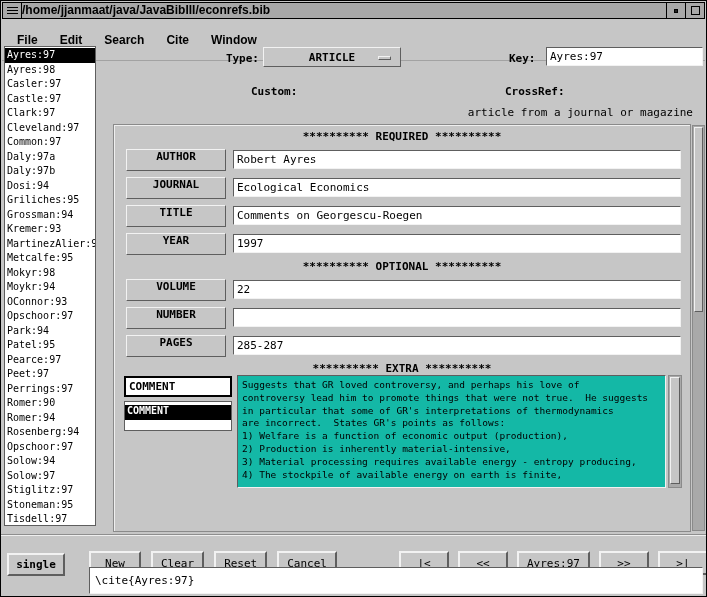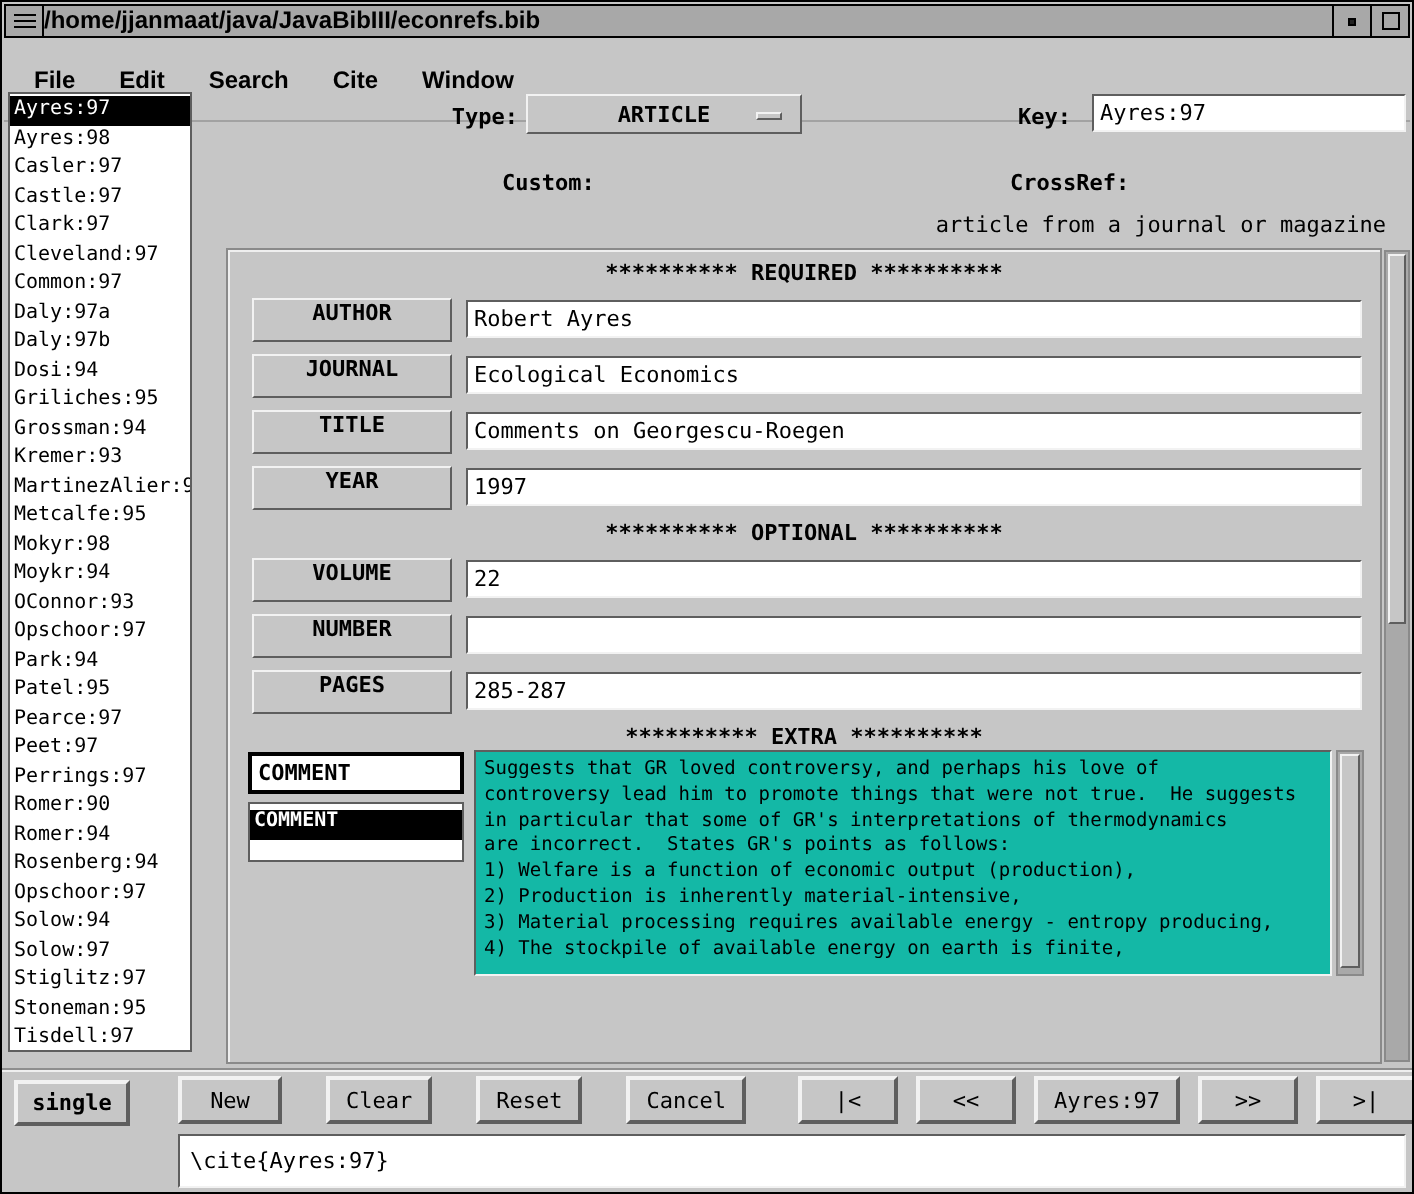--- a/index.html
+++ b/index.html
@@ -92,25 +92,25 @@
   .extra-scrollbar { width:14px; margin-left:2px; }
   .extra-scrollbar .scroll-thumb { top:1px; height:96%; }
   .main-scrollbar { position:absolute; left:691px; top:124px; width:13px; height:406px; }
   .main-scrollbar .scroll-thumb { top:1px; height:185px; }
 
   
   .footer-sep { position:absolute; left:0; top:533px; width:707px; height:2px;
     border-top:1px solid #8e8e8e; border-bottom:1px solid #efefef; }
   .btn { height:24px; background:#c6c6c6; display:flex; align-items:center;
     justify-content:center; padding:0 8px; min-width:52px;
-    font:11px "DejaVu Sans Mono", monospace; cursor:default; }
+    font:11px "DejaVu Sans Mono", monospace; cursor:default;margin-top:13px; }
   .mode-btn { position:absolute; font-weight:bold; }
   .single-btn { left:6px; top:539px; width:58px; height:23px; }
   .multiple-btn { left:4px; top:568px; width:74px; height:24px; }
-  .action-buttons { position:absolute; left:88px; top:537px; display:flex; gap:22px; }
+  .action-buttons { position:absolute; left:88px; top:537px; display:flex; gap:10px; }
   .nav-buttons { position:absolute; left:398px; top:537px; display:flex; gap:9px; }
   .nav-buttons .btn { min-width:50px; }
   .cite-field { position:absolute; left:88px; top:566px; width:614px; height:27px;
     padding-left:5px; }
 </style>
 </head>
 <body>
 
 <div class="window">
 

